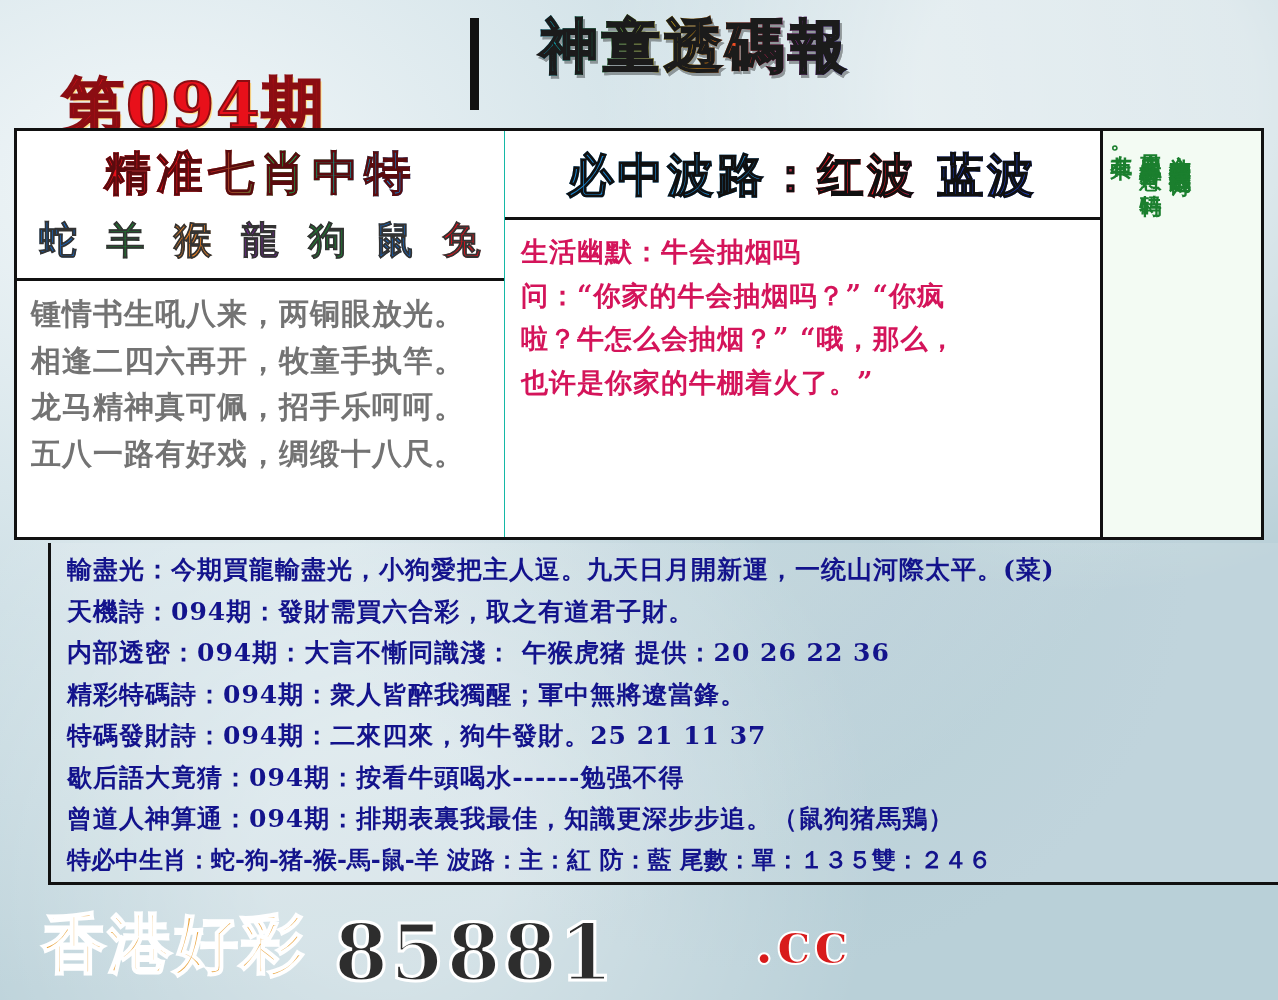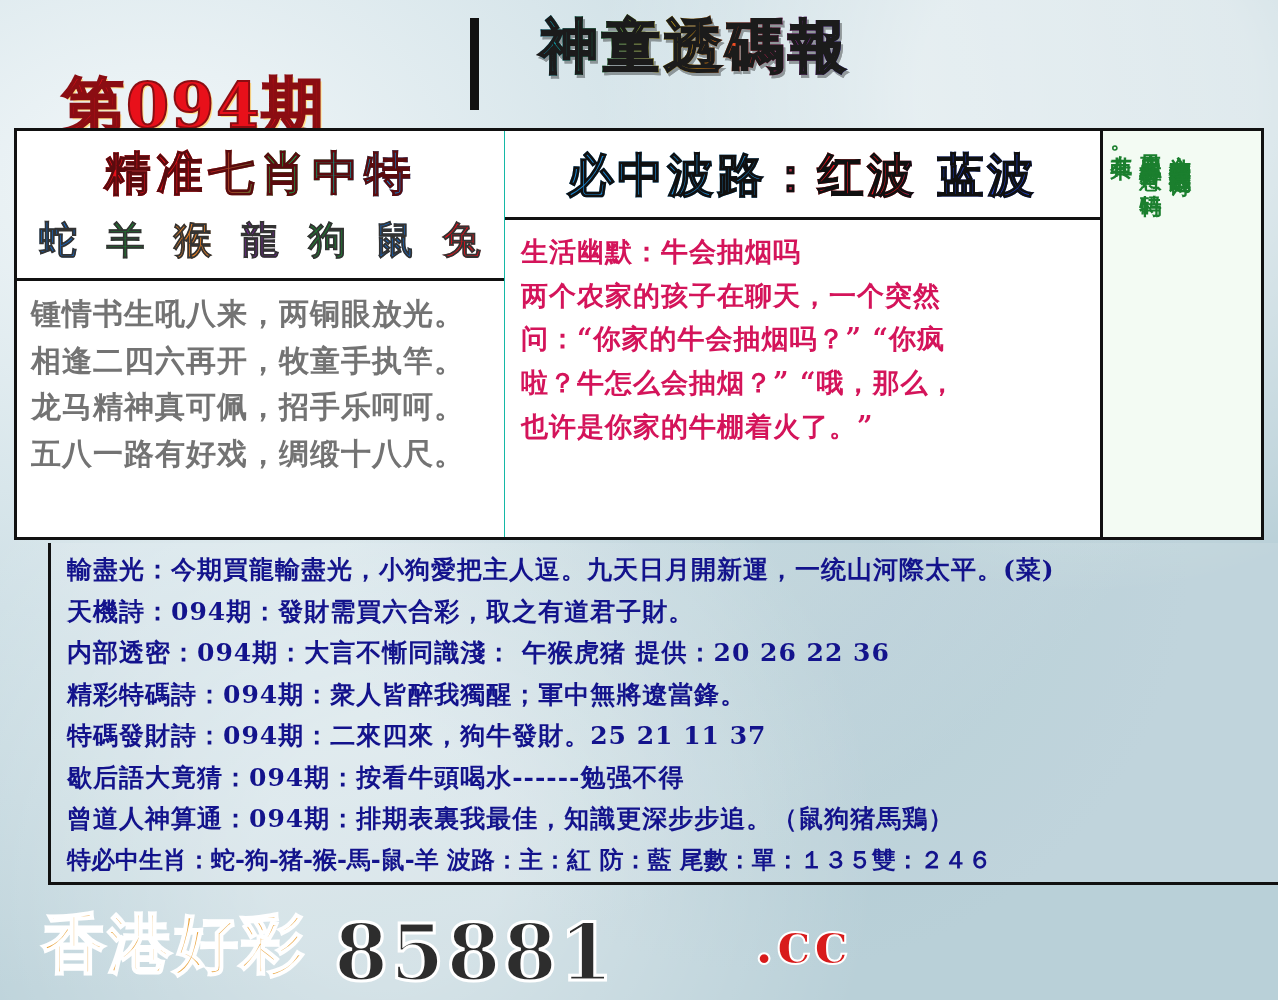--- a/index.html
+++ b/index.html
@@ -185,21 +185,20 @@
         <div>相逢二四六再开，牧童手执竿。</div>
         <div>龙马精神真可佩，招手乐呵呵。</div>
         <div>五八一路有好戏，绸缎十八尺。</div>
       </div>
     </div>
 
     <div class="col-mid">
       <div class="mid-title">必中波路：红波 蓝波</div>
       <div class="joke">
         <div>生活幽默：牛会抽烟吗</div>
-        <div>两个农家的孩子在聊天，一个突然</div>
         <div>问：“你家的牛会抽烟吗？” “你疯</div>
         <div>啦？牛怎么会抽烟？” “哦，那么，</div>
         <div>也许是你家的牛棚着火了。”</div>
       </div>
     </div>
 
     <div class="col-right">
       <div class="vtext v1">在其中。</div>
       <div class="vtext v2">只要用心解开诗意，特码</div>
       <div class="vtext v3">六合神童特别奉献透码诗</div>

